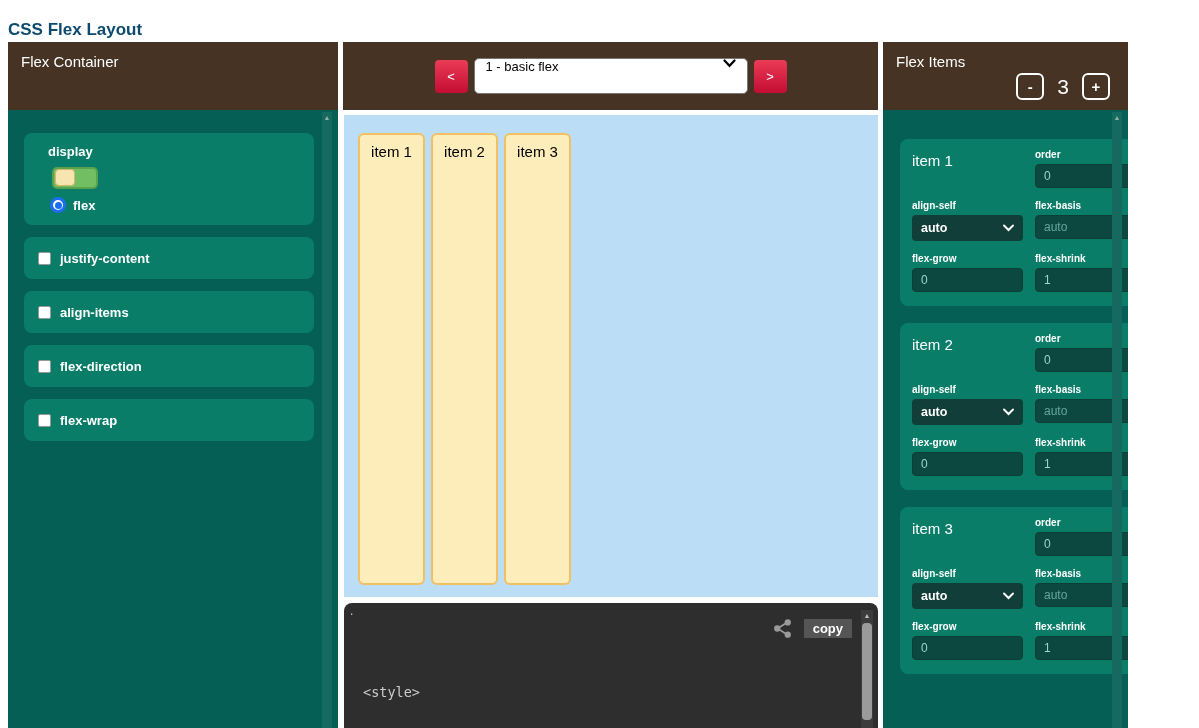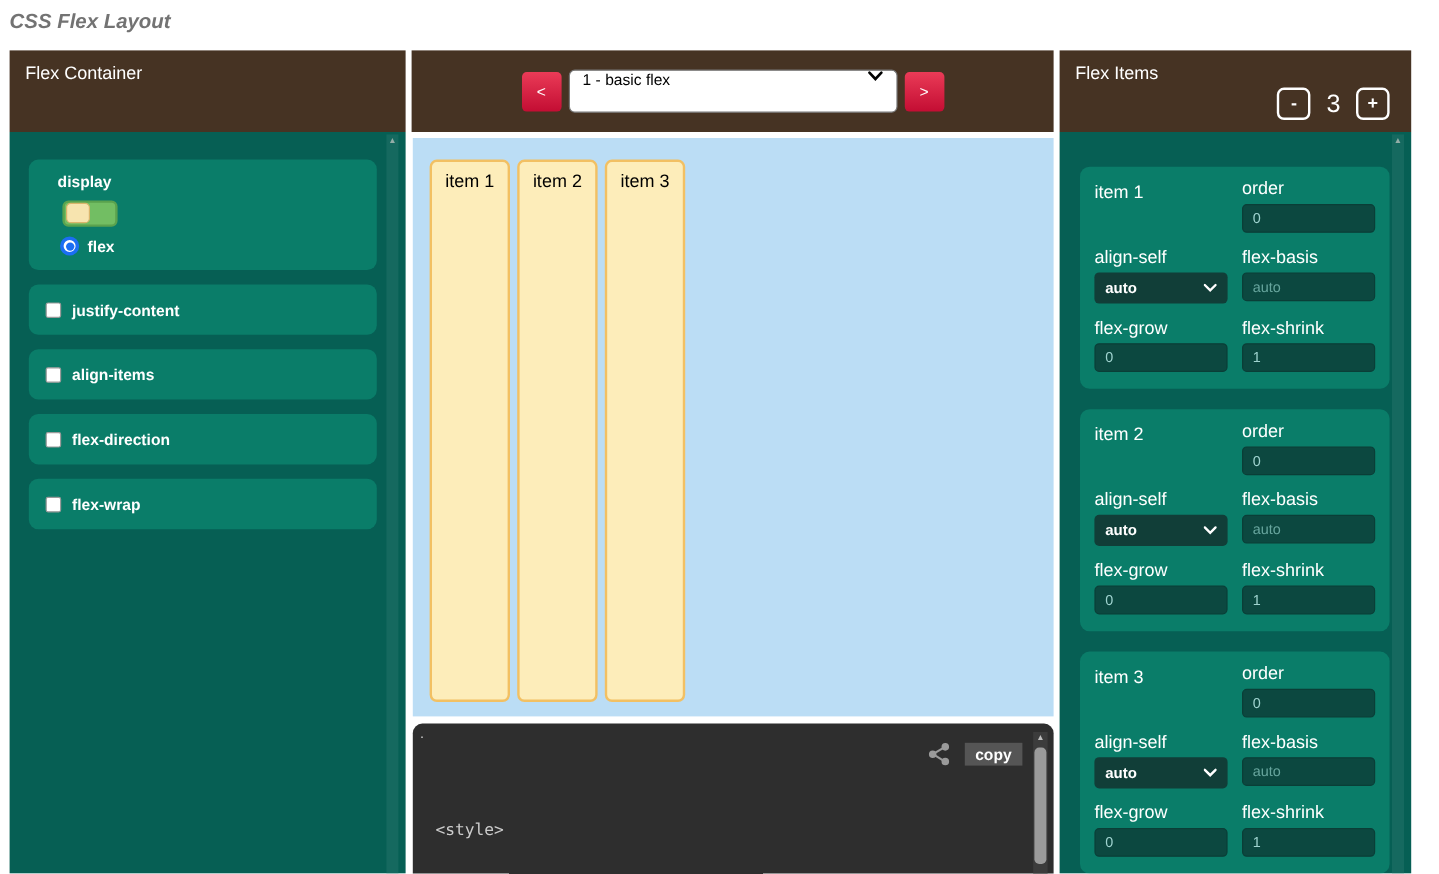--- a/index.html
+++ b/index.html
@@ -2,21 +2,21 @@
 <html><head>
 <meta charset="utf-8">
 <style>
   * { box-sizing: border-box; }
   html,body { margin:0; padding:0; }
   body {
     width:1199px; height:728px; position:relative; overflow:hidden;
     background:#ffffff;
     font-family:"Liberation Sans", sans-serif;
   }
-  .page-title { position:absolute; left:8px; top:8px; font-size:17px; font-weight:bold; color:#737373;font-style:italic; }
+  .page-title { position:absolute; left:8px; top:20px; font-size:17px; font-weight:bold; color:#0c4a6e; }
 
   
   .panel { position:absolute; top:42px; bottom:0;border-radius:11px; }
   .panel-header { height:68px; background:#463323; color:#fff; font-size:15px; padding:11px 13px; }
   .panel-body { position:absolute; top:68px; left:0; right:0; bottom:0; background:#065F54; overflow:hidden; }
 
   
   .panel-left { left:8px; width:330px; }
   .panel-left .panel-body { padding-top:23px; }
   .card { width:290px; margin:0 0 12px 16px; background:#0A7D69; border-radius:8px; color:#fff; }
@@ -49,30 +49,30 @@
   .code-dot { position:absolute; left:6px; top:1px; color:#cfcfcf; font-size:12px; }
   .code-toolbar { position:absolute; top:15px; right:26px; display:flex; align-items:center; gap:11px; }
   .copy-btn { background:#555555; color:#fff; border:none; font-size:13px; font-weight:bold; padding:2px 9px; cursor:pointer; font-family:inherit; }
   .code-scrollbar { position:absolute; right:5px; top:7px; width:12px; bottom:0; background:#3C3C3C; text-align:center; }
   .code-scrollbar .sb-arrow { color:#bdbdbd; }
   .code-thumb { position:absolute; left:1px; top:13px; width:10px; height:97px; background:#9B9B9B; border-radius:4px; }
   .code { position:absolute; left:19px; top:42px; font-family:"DejaVu Sans Mono", monospace; font-size:13.5px; color:#CCCCCC; line-height:19px; white-space:pre; }
   .code-line { min-height:19px; }
 
   
-  .panel-right { left:883px; width:293px; }
+  .panel-right { left:883px; width:245px; }
   .right-header-inner { display:flex; flex-direction:column; }
   .counter { display:flex; align-items:center; gap:13px; justify-content:flex-end; margin-top:3px; margin-right:5px; }
   .count-btn { width:28px; height:27px; background:transparent; border:2px solid #fff; border-radius:6px; color:#fff; font-size:15px; font-weight:bold; display:flex; align-items:center; justify-content:center; cursor:pointer; font-family:inherit; padding:0; }
   .count { color:#fff; font-size:21px; }
   .panel-right .panel-body { padding-top:29px; }
   .item-card { width:258px; margin:0 0 17px 17px; background:#0A7D69; border-radius:8px; padding:10px 12px 14px; color:#fff; }
   .item-grid { display:grid; grid-template-columns:1fr 1fr; column-gap:12px; row-gap:12px; }
   .item-name { font-size:15px; padding-top:3px; }
-  .field-label { display:block; font-size:15px; font-weight:normal; margin-bottom:4px; }
+  .field-label { display:block; font-size:10px; font-weight:bold; margin-bottom:4px; }
   .field-input { width:100%; height:24px; background:#0C4840; border:1px solid #0A3E37; border-radius:4px; color:#9FD3CF; font-size:12px; padding:0 8px; font-family:inherit; }
   .field-input::placeholder { color:#67A59D; opacity:1; }
   .dark-select { width:100%; height:26px; background:#113E38; border-radius:4px; color:#fff; font-size:12.5px; font-weight:bold; display:flex; align-items:center; justify-content:space-between; padding:0 9px; cursor:pointer; }
 </style>
 </head>
 <body>
 
 <div class="page-title">CSS Flex Layout</div>
 
 <div class="panel panel-left">

